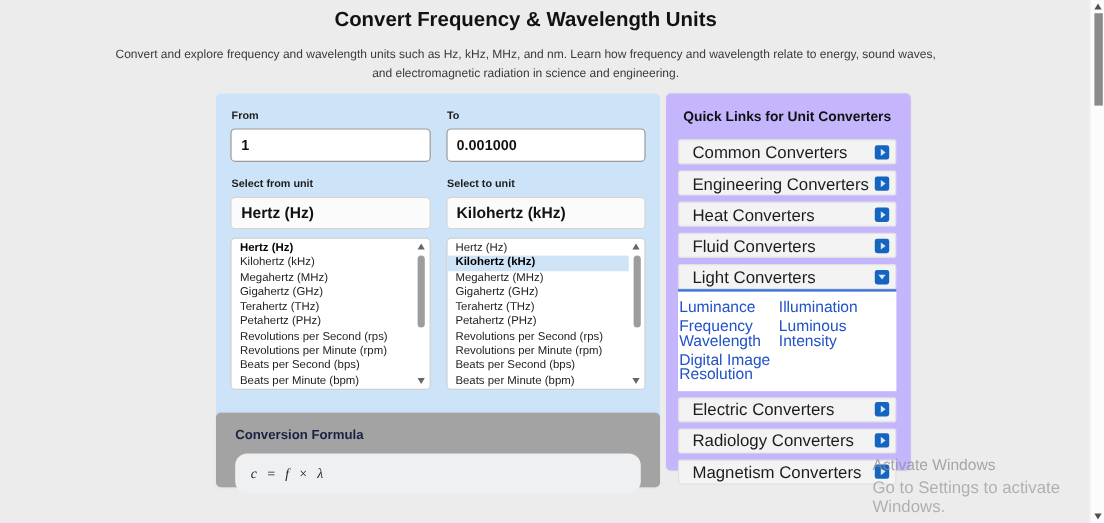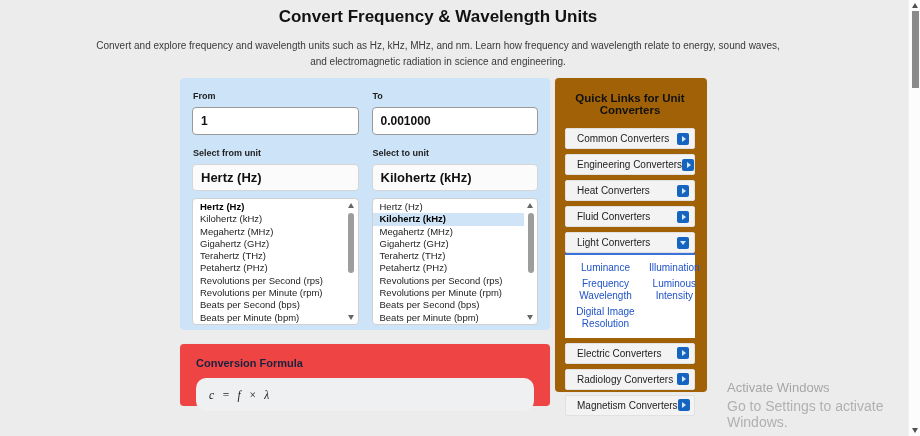--- a/index.html
+++ b/index.html
@@ -12,21 +12,21 @@
     color:#1a1a1a;
   }
 
   
   .header { position:absolute; top:7px; left:0; width:876px; text-align:center; }
   .header h1 { font-size:17px; font-weight:bold; color:#121212; }
   .subtitle { margin-top:11px; font-size:10px; color:#3a3a3a; line-height:1.55; }
 
   
   .converter-panel {
-    position:absolute; left:180px; top:78px; width:370px; height:252px;
+    position:absolute; left:180px; top:78px; width:370px; height:300px;
     background:#cde4f8; border-radius:4px;
     padding:12px; display:flex; gap:13px;
   }
   .conv-col { flex:1; min-width:0; }
   .small-label { display:block; font-size:9px; font-weight:600; color:#1d1d1d; margin:1px 0 6px 1px; }
   .value-input {
     width:100%; height:28px; background:#fff;
     border:1px solid #9a9a9a; border-radius:4px;
     font-family:"Liberation Sans",sans-serif;
     font-size:12px; font-weight:600; color:#111;
@@ -51,59 +51,59 @@
   
   .ls { position:absolute; top:2px; right:2px; bottom:2px; width:9px; }
   .ls-up, .ls-down { position:absolute; left:1px; width:0; height:0; }
   .ls-up    { top:2px;    border-left:3.5px solid transparent; border-right:3.5px solid transparent; border-bottom:5px solid #666; }
   .ls-down  { bottom:2px; border-left:3.5px solid transparent; border-right:3.5px solid transparent; border-top:5px solid #666; }
   .ls-thumb { position:absolute; top:12px; left:1.5px; width:6px; height:60px; background:#9d9d9d; border-radius:3px; }
 
   
   .formula-card {
     position:absolute; left:180px; top:344px; width:370px; height:62px;
-    background:#ef4444; border-radius:4px; box-shadow:0 0 2px rgba(0,0,0,.06);
+    background:#a3a3a3; border-radius:4px; box-shadow:0 0 2px rgba(0,0,0,.06);
   }
   .formula-card h2 { font-size:11px; font-weight:bold; color:#18233f; margin:13px 0 0 16px; }
   .formula-box {
     margin:9px 16px 0 16px; height:33px; background:#eff0f2; border-radius:10px;
     display:flex; align-items:center; padding-left:13px;
   }
   .formula-text {
     font-family:"Liberation Serif", serif; font-style:italic;
     font-size:11.5px; color:#1c1c1c; letter-spacing:2.5px;
   }
 
   
   .quick-links {
-    position:absolute; left:555px; top:78px; width:152px; height:314px;
-    background:#a16207; border-radius:4px; box-shadow:0 0 2px rgba(0,0,0,.06);
+    position:absolute; left:555px; top:78px; width:204px; height:314px;
+    background:#c4b5fd; border-radius:4px; box-shadow:0 0 2px rgba(0,0,0,.06);
     padding:14px 12px 0 10px;
   }
   .quick-links h2 { font-size:11.5px; font-weight:bold; color:#111; text-align:center; margin-bottom:12px; }
   .cat-row {
     height:21px; background:#f3f3f4; border:1px solid #e1e1e1; border-radius:2px;
     display:flex; align-items:center; justify-content:space-between;
     padding:0 5px 0 11px; margin-bottom:5px; cursor:pointer;
   }
   .cat-row.open { margin-bottom:0; }
-  .cat-label { font-size:10px; color:#1c1c1c; white-space:nowrap; }
+  .cat-label { font-size:14px; color:#1c1c1c; white-space:nowrap; }
   .cat-btn {
     width:12px; height:12px; background:#1565c0; border-radius:2px;
     display:flex; align-items:center; justify-content:center; flex:0 0 auto;
   }
   .cat-btn .tri-right { width:0; height:0; border-top:3px solid transparent; border-bottom:3px solid transparent; border-left:4.5px solid #d9e8fb; margin-left:1px; }
   .cat-btn .tri-down  { width:0; height:0; border-left:3px solid transparent; border-right:3px solid transparent; border-top:4.5px solid #d9e8fb; margin-top:1px; }
   .links-box {
     border-top:2px solid #3b72d9; background:#fff;
     padding:7px 2px 7px 1px; margin-bottom:5px;
     display:grid; grid-template-columns:79px 1fr; column-gap:4px; row-gap:3px;
     align-items:start;
   }
-  .q-link { font-size:10px; line-height:12.5px; color:#2052c8; cursor:pointer;text-align:center; }
+  .q-link { font-size:13px; line-height:12.5px; color:#2052c8; cursor:pointer; }
 
   
   .watermark { position:absolute; left:727px; top:380px; color:#9a9a9a; opacity:.75; }
   .watermark .wm1 { font-size:13px; color:#8f8f8f; }
   .watermark .wm2 { font-size:14px; color:#9c9c9c; margin-top:3px; }
 
   
   .page-scrollbar {
     position:absolute; top:0; right:0; width:12px; height:436px;
     background:#fcfcfc; border-left:1px solid #efefef;

